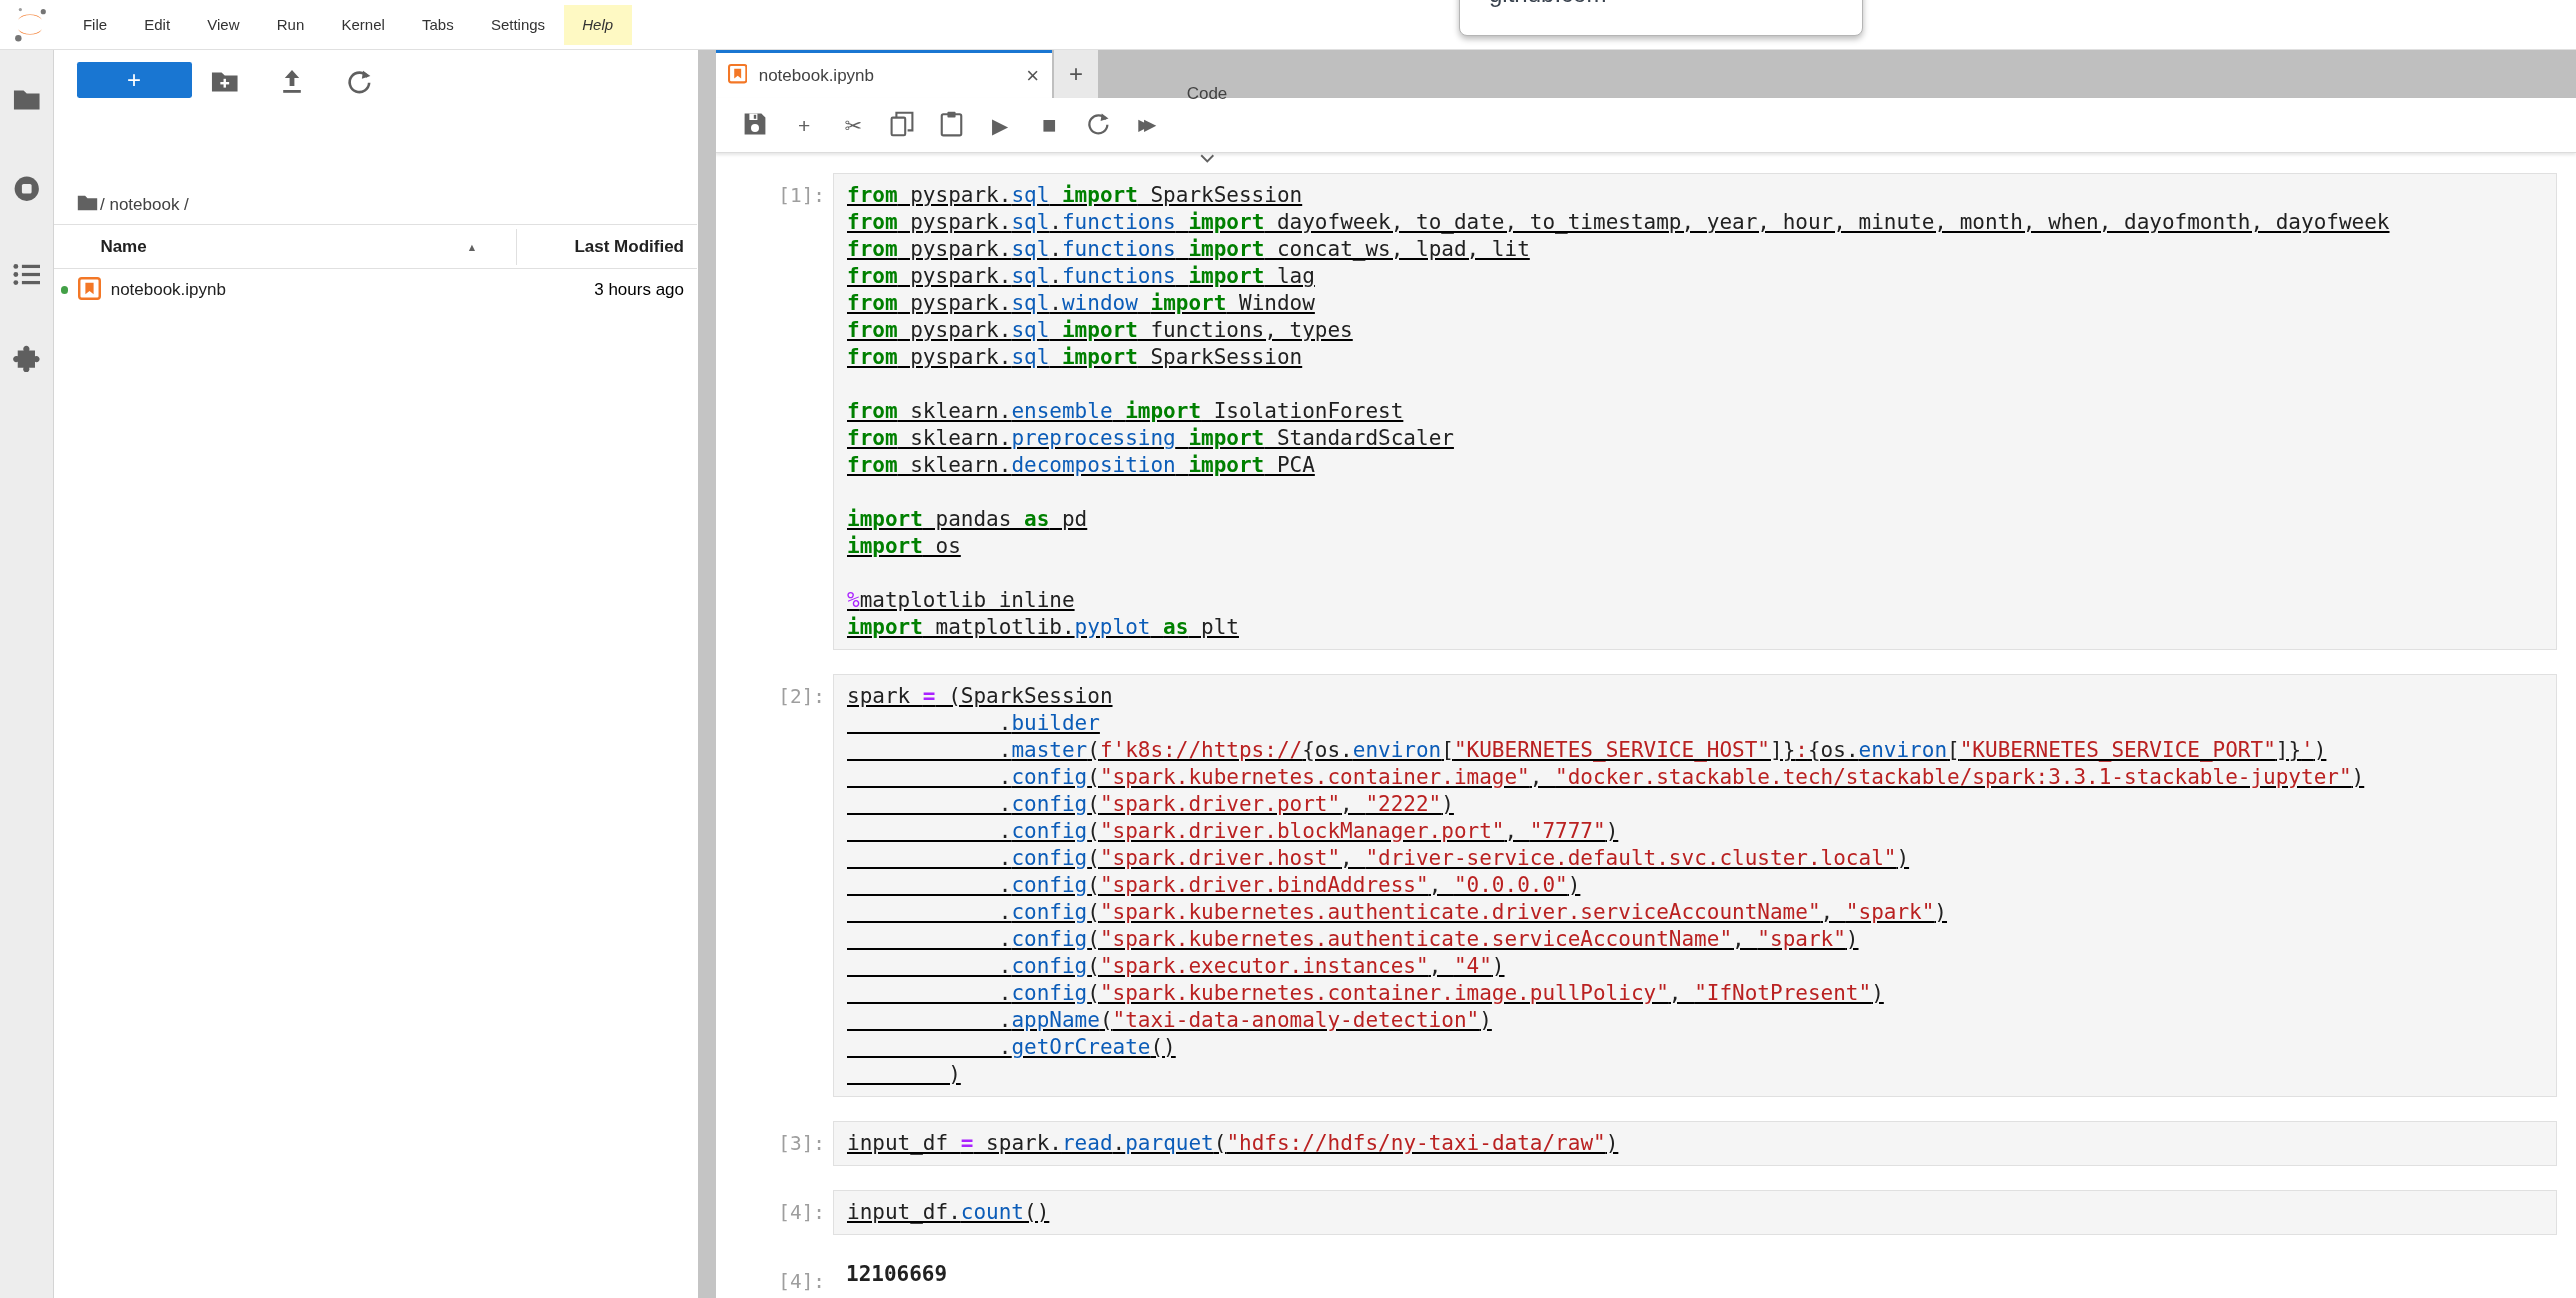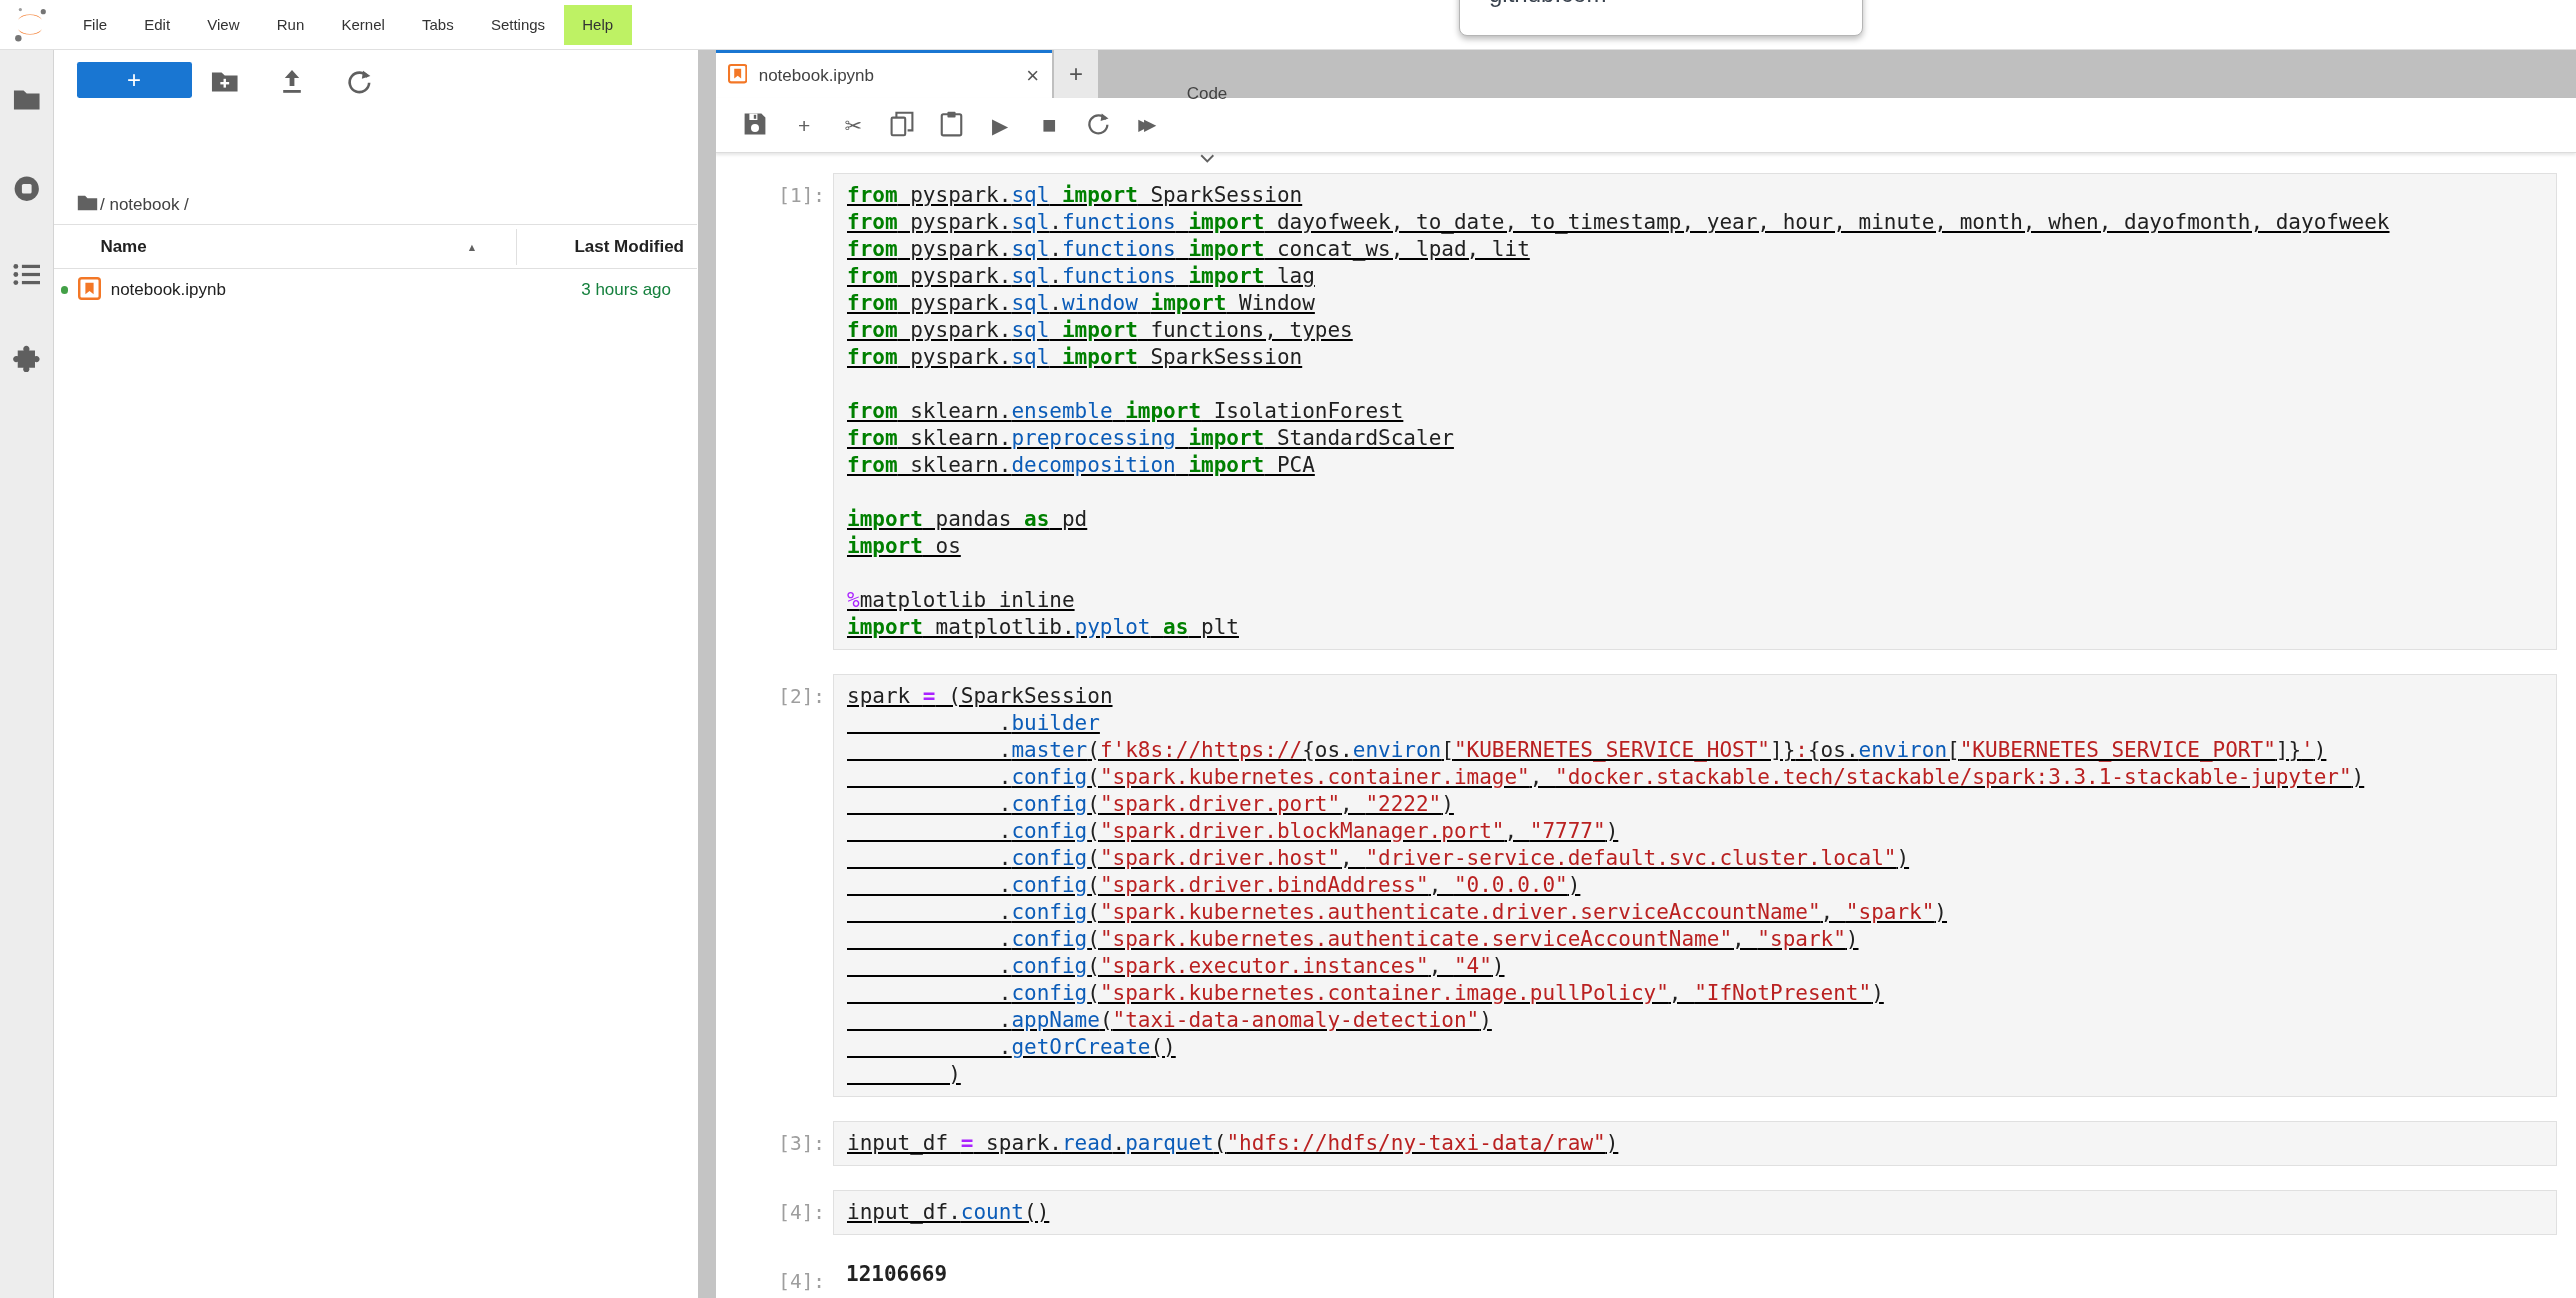--- a/index.html
+++ b/index.html
@@ -5,21 +5,21 @@
   html,body{margin:0;padding:0;background:#fff;}
   body{width:2576px;height:1299px;overflow:hidden;position:relative;
        font-family:"Liberation Sans",sans-serif;-webkit-font-smoothing:antialiased;}
 
   
   .menubar{position:absolute;left:0;top:0;width:2576px;height:49px;background:#fff;
            border-bottom:0.8px solid #e0e0e0;display:flex;align-items:center;z-index:6;}
   .logo{width:37px;height:37px;margin:0 16px 0 11.3px;display:flex;align-items:center;justify-content:center;}
   .menu-items{display:flex;height:49px;align-items:center;}
   .menu-item{padding:0 18.6px;height:40px;display:flex;align-items:center;font-size:15px;color:#333;cursor:default;}
-  .menu-item.active{background:#bef264;}
+  .menu-item.active{background:#fef9c3;font-style:italic;}
 
   
   .popup{position:absolute;left:1459px;top:-24px;width:402px;height:58px;background:#fff;
          border:0.8px solid #b5b5b5;border-radius:8px;box-shadow:0 2.4px 6.5px rgba(0,0,0,.28);
          z-index:20;overflow:hidden;}
   .popup-text{margin:3.2px 0 0 29px;font-size:24px;font-weight:500;color:#39424e;}
 
   
   .activitybar{position:absolute;left:0;top:49px;width:53px;height:1250px;background:#ededed;
                border-right:0.8px solid #d4d4d4;z-index:4;}
@@ -45,21 +45,21 @@
   .breadcrumb .crumb{font-size:17px;color:#424242;}
   .fb-header{position:absolute;left:0;top:175px;width:644px;height:45px;border-top:0.8px solid #e0e0e0;border-bottom:0.8px solid #e0e0e0;
              display:flex;align-items:center;box-sizing:border-box;padding-left:28px;}
   .fb-h-name{margin-left:19.4px;font-size:17px;font-weight:600;color:#212121;flex:0 0 auto;}
   .sort-arrow{margin-left:320px;font-size:10.5px;color:#616161;}
   .fb-h-div{width:0.8px;height:36px;background:#e0e0e0;margin-left:39px;}
   .fb-h-mod{margin-left:auto;margin-right:13px;font-size:17px;font-weight:600;color:#212121;}
   .fb-row{position:absolute;left:0;top:220px;width:644px;height:42px;display:flex;align-items:center;cursor:pointer;}
   .run-dot{width:7.3px;height:7.3px;border-radius:50%;background:#43a047;margin-left:8px;flex:0 0 auto;}
   .fb-row .fname{margin-left:9.7px;font-size:17px;color:#212121;}
-  .fb-row .fmod{margin-left:auto;margin-right:26px;font-size:17px;color:#15803d;}
+  .fb-row .fmod{margin-left:auto;margin-right:13px;font-size:17px;color:#000000;}
   .fb-row .nbicon{margin-left:9.7px;}
 
   
   .splitter{position:absolute;left:698px;top:49px;width:18px;height:1250px;background:#c4c4c4;z-index:3;cursor:col-resize;}
 
   
   .main{position:absolute;left:715px;top:49px;width:1861px;height:1250px;background:#fff;}
   .tabstrip{position:absolute;left:0;top:0;width:1861px;height:49px;background:#bfbfbf;}
   .tab{position:absolute;left:0;top:0;width:337px;height:49px;background:#fff;border-top:4px solid #1976d2;
        box-sizing:border-box;display:flex;align-items:center;cursor:pointer;}

